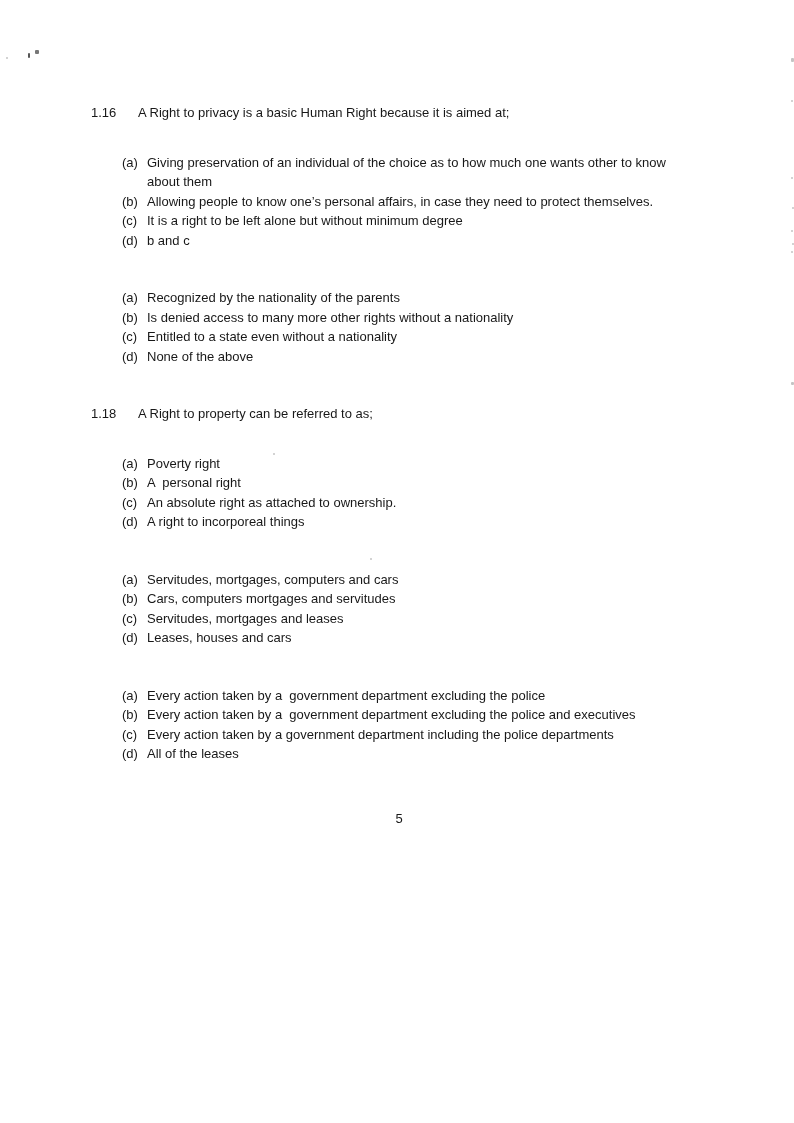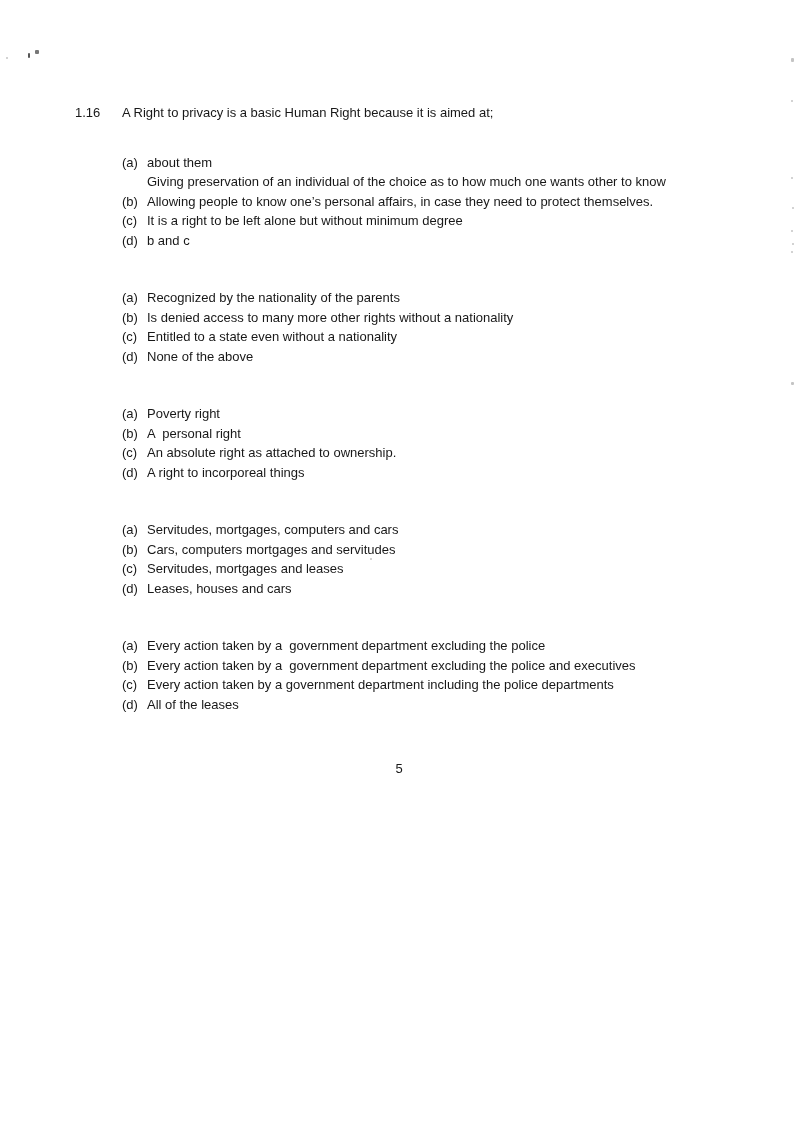--- a/index.html
+++ b/index.html
@@ -21,20 +21,21 @@
     position: absolute;
     top: 103px;
     left: 75px;
     width: 648px;
   }
   .q-block {
     margin-bottom: 38px;
   }
   .q-row {
     display: flex;
+    margin-left: 16px;
   }
   .q-num {
     width: 47px;
     flex-shrink: 0;
   }
   .q-text {
     flex: 1;
   }
   .options {
     margin-top: 30px;
@@ -100,21 +101,21 @@
   <div class="q-block">
     <div class="q-row">
       <div class="q-num">1.16</div>
       <div class="q-text">
             <div>A Right to privacy is a basic Human Right because it is aimed at;</div>
           </div>
     </div>
     <div class="options">
   <div class="opt-row">
     <div class="opt-letter">(a)</div>
-    <div class="opt-text"><div>about them</div><div>Giving preservation of an individual of the choice as to how much one wants other to know</div></div>
+    <div class="opt-text"><div>Giving preservation of an individual of the choice as to how much one wants other to know</div><div>about them</div></div>
   </div>
 
   <div class="opt-row">
     <div class="opt-letter">(b)</div>
     <div class="opt-text"><div>Allowing people to know one’s personal affairs, in case they need to protect themselves.</div></div>
   </div>
 
   <div class="opt-row">
     <div class="opt-letter">(c)</div>
     <div class="opt-text"><div>It is a right to be left alone but without minimum degree</div></div>
@@ -145,20 +146,26 @@
   </div>
 
   <div class="opt-row">
     <div class="opt-letter">(d)</div>
     <div class="opt-text"><div>None of the above</div></div>
   </div>
 </div>
   </div>
 
   <div class="q-block">
+    <div class="q-row">
+      <div class="q-num">1.18</div>
+      <div class="q-text">
+            <div>A Right to property can be referred to as;</div>
+          </div>
+    </div>
     <div class="options">
   <div class="opt-row">
     <div class="opt-letter">(a)</div>
     <div class="opt-text"><div>Poverty right</div></div>
   </div>
 
   <div class="opt-row">
     <div class="opt-letter">(b)</div>
     <div class="opt-text"><div>A  personal right</div></div>
   </div>

